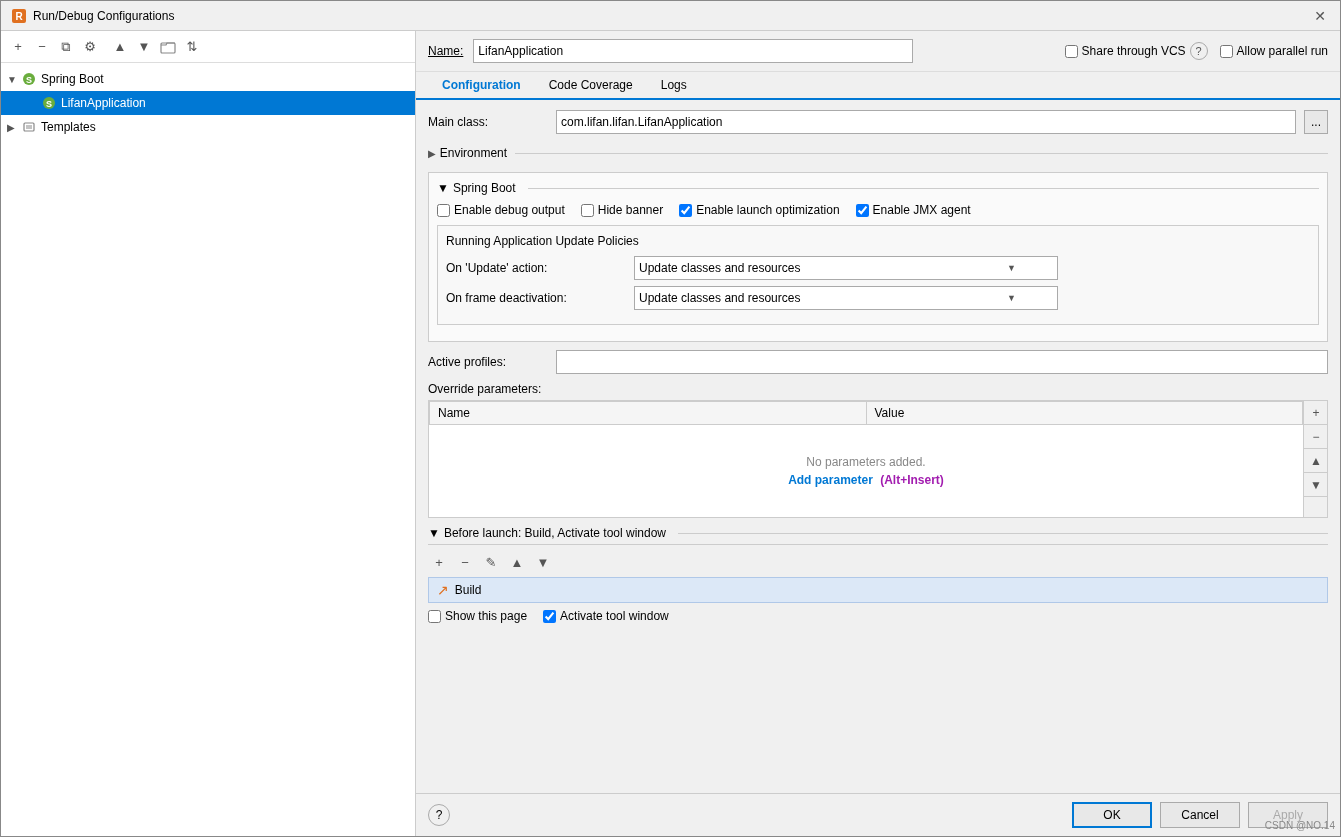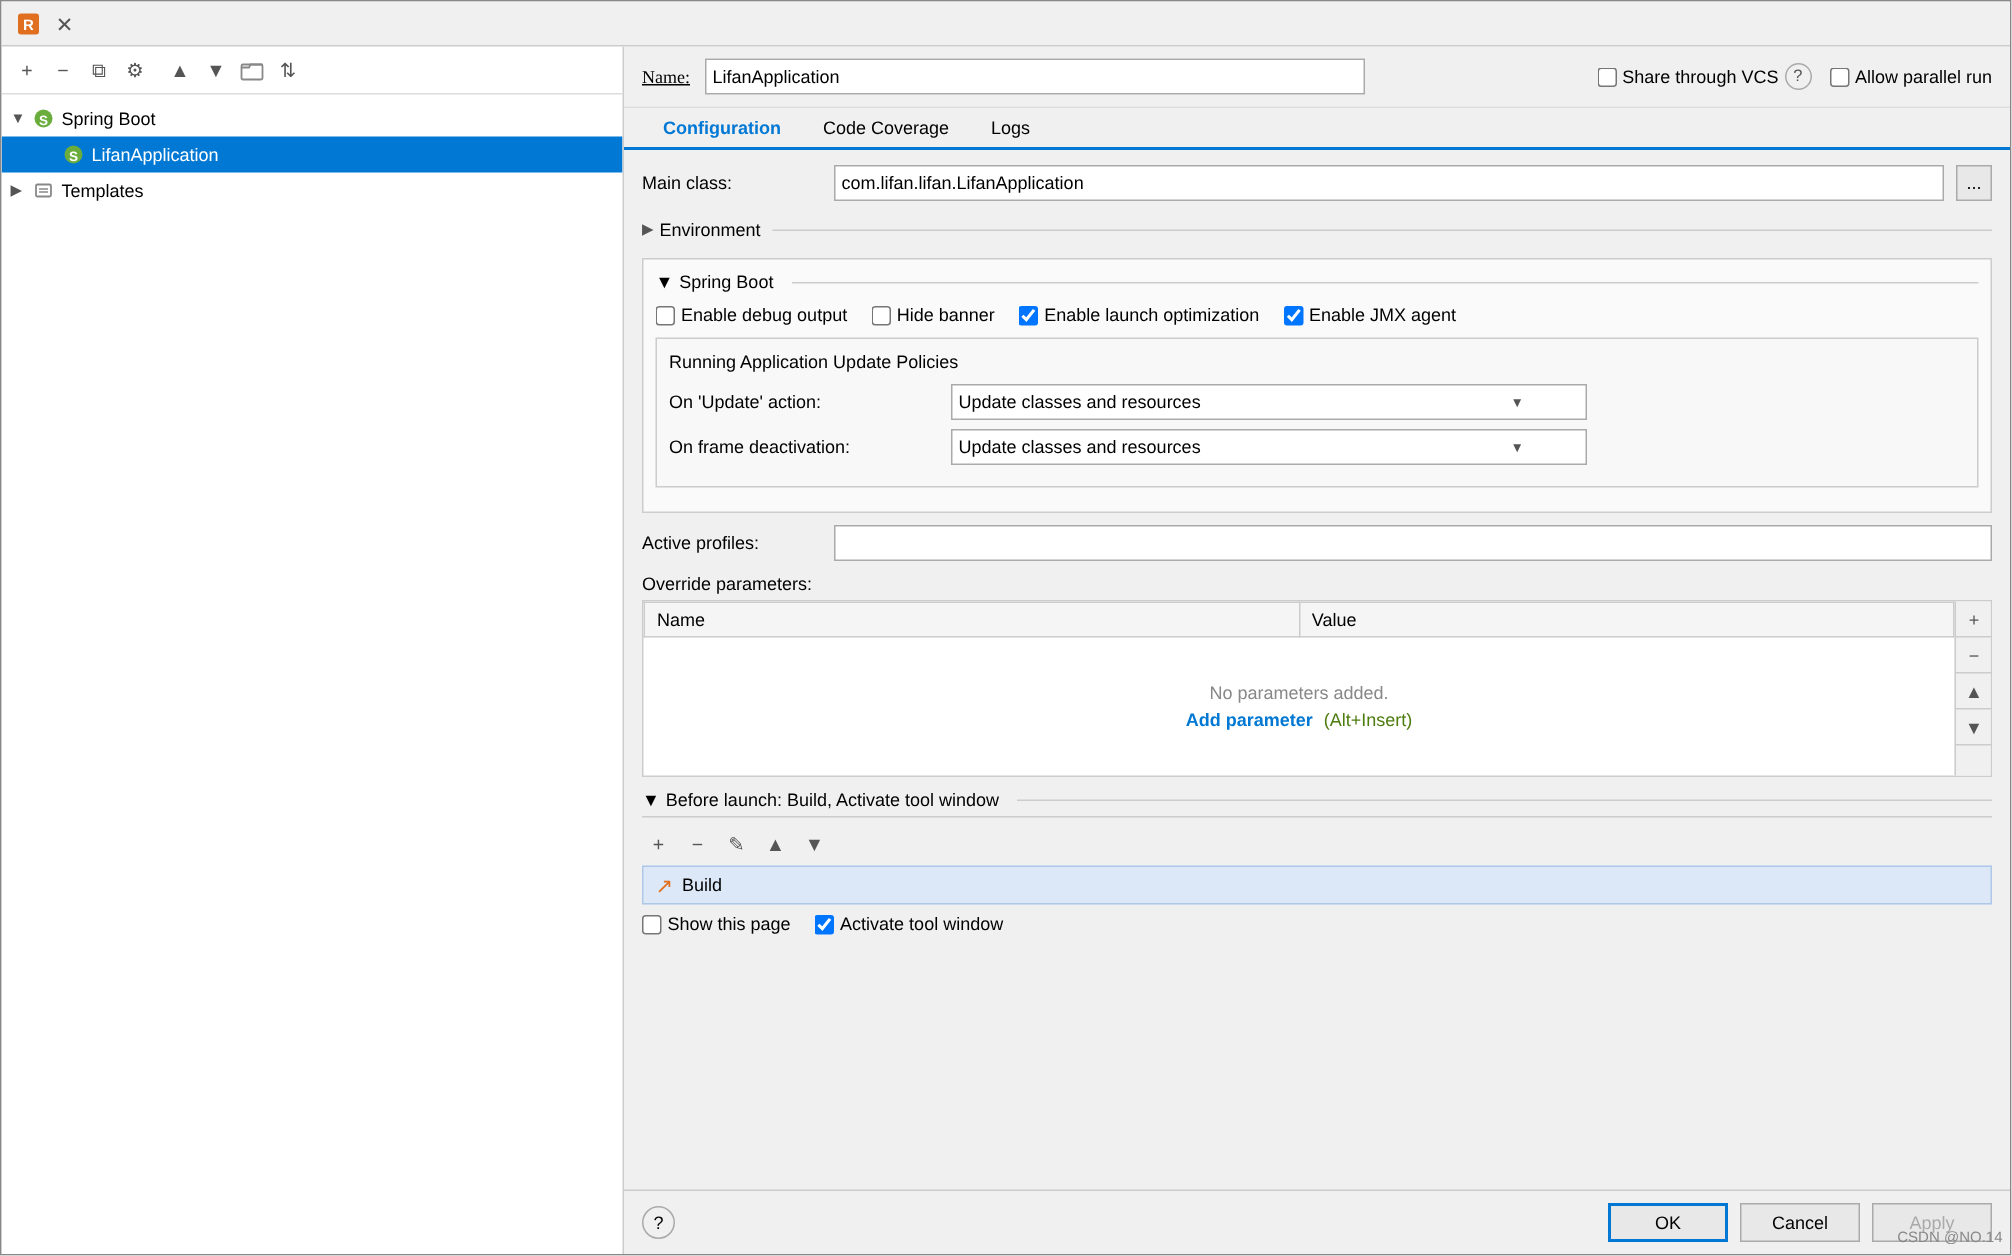--- a/index.html
+++ b/index.html
@@ -126,21 +126,20 @@
       display: flex;
       align-items: center;
       padding: 8px 12px;
       gap: 10px;
       border-bottom: 1px solid #ddd;
       background: #f0f0f0;
     }
     .name-label {
       font-size: 12px;
       text-decoration: underline;
-      font-family: Liberation Serif, serif;
     }
     .name-input {
       flex: none;
       width: 440px;
       height: 24px;
       border: 1px solid #aaa;
       padding: 2px 4px;
       font-size: 12px;
       background: #fff;
     }
@@ -511,20 +510,21 @@
 
 <div class="window">
 
   <div class="titlebar">
     <span class="titlebar-icon">
       <svg width="16" height="16" viewBox="0 0 16 16">
         <rect x="1" y="1" width="14" height="14" rx="2" fill="#e07020"></rect>
         <text x="8" y="12" text-anchor="middle" fill="white" font-size="10" font-weight="bold">R</text>
       </svg>
     </span>
+    <span class="titlebar-title">Run/Debug Configurations</span>
     <span class="titlebar-close">✕</span>
   </div>
 
   <div class="main-content">
 
     <div class="sidebar">
       <div class="sidebar-toolbar">
         <button class="sidebar-toolbar-btn">+</button>
         <button class="sidebar-toolbar-btn">−</button>
         <button class="sidebar-toolbar-btn">⧉</button>
@@ -687,21 +687,21 @@
                     <tr>
                       <th style="width:50%">Name</th>
                       <th style="width:50%">Value</th>
                     </tr>
                   </thead>
                 </table>
                 <div class="table-empty">
                   <div>No parameters added.</div>
                   <div style="margin-top:4px;">
                     <a class="add-param-link">Add parameter</a>
-                    <span style="color:#4d7c0f; margin-left:4px;">(Alt+Insert)</span>
+                    <span style="color:#a21caf; margin-left:4px;font-weight:bold;">(Alt+Insert)</span>
                   </div>
                 </div>
               </div>
               <div class="table-sidebar">
                 <button class="table-sidebar-btn">+</button>
                 <button class="table-sidebar-btn">−</button>
                 <button class="table-sidebar-btn">▲</button>
                 <button class="table-sidebar-btn">▼</button>
               </div>
             </div>

